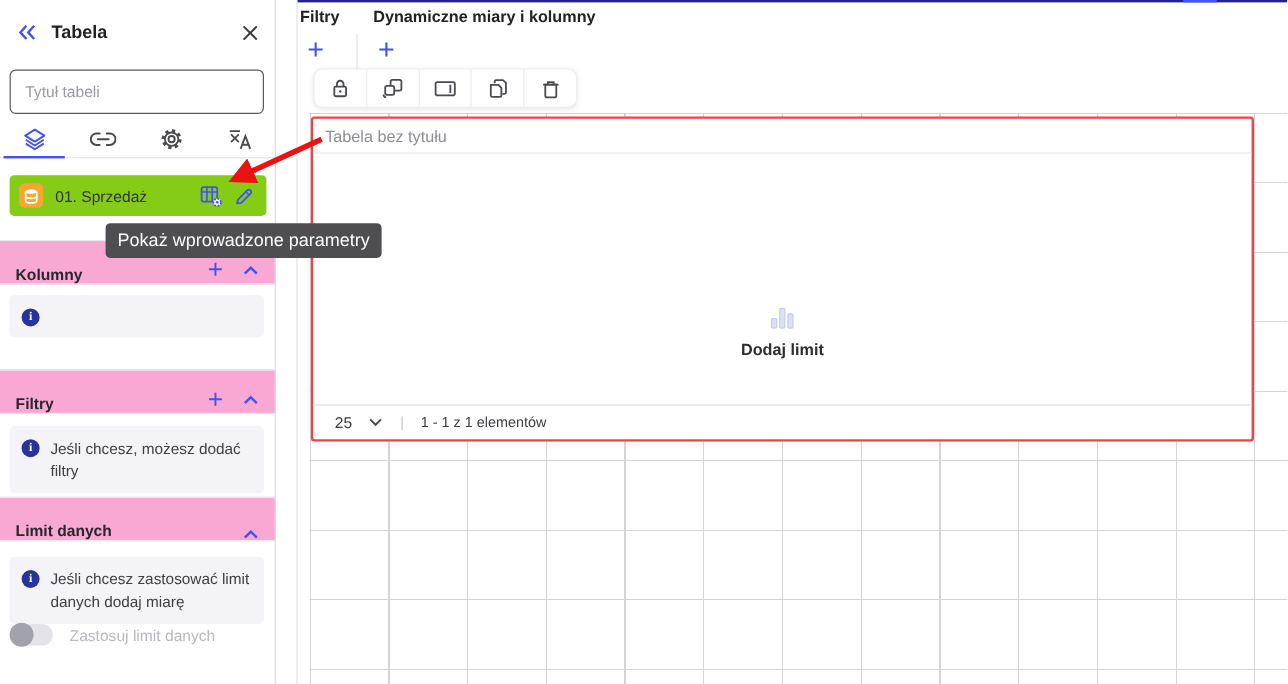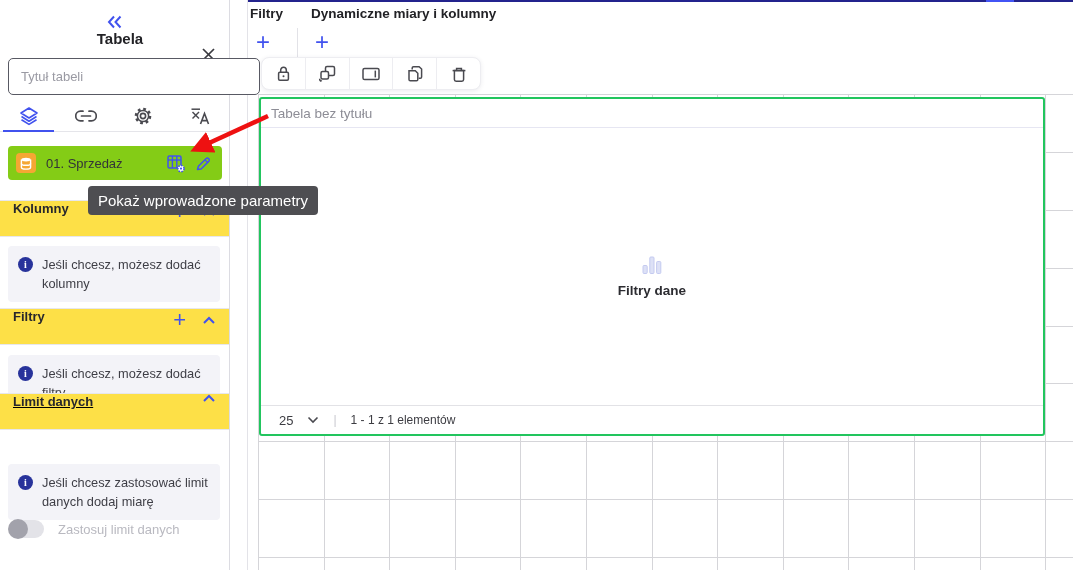--- a/index.html
+++ b/index.html
@@ -1,37 +1,37 @@
 <!DOCTYPE html>
 <html><head>
 <meta charset="utf-8">
 <style>
   * { margin:0; padding:0; box-sizing:border-box; }
   body { font-family:"Liberation Sans", sans-serif; background:#fff; }
   #app { position:relative; width:1073px; height:570px; background:#fff; overflow:hidden; }
 
   
   .sidebar { position:absolute; left:0; top:0; width:230px; height:570px; background:#fff; border-right:1px solid #dcdce2; z-index:5; }
-  .side-header { position:absolute; top:14px; left:13px; right:13px; height:26px; display:flex; align-items:center;flex-direction:column; }
+  .side-header { position:absolute; top:14px; left:13px; right:13px; height:26px; display:flex; align-items:center; }
   .side-title { font-size:15px; font-weight:700; color:#222226; margin-left:11px; }
   .icon-btn { display:inline-flex; align-items:center; justify-content:center; cursor:pointer; background:none; border:none; }
   .close-btn { margin-left:auto; }
-  .title-input { position:absolute; top:58px; left:8px; width:252px; height:37px; border:1px solid #585963; border-radius:5px; font-size:13px; color:#333; padding:0 12px; outline:none; font-family:"Liberation Sans", sans-serif; }
+  .title-input { position:absolute; top:58px; left:8px; width:212px; height:37px; border:1px solid #585963; border-radius:5px; font-size:13px; color:#333; padding:0 12px; outline:none; font-family:"Liberation Sans", sans-serif; }
   .title-input::placeholder { color:#9a9aa3; }
 
   .tabs { position:absolute; top:101px; left:0; width:229px; height:31px; display:flex; border-bottom:1px solid #e5e5ea; }
   .tab { flex:1; display:flex; align-items:center; justify-content:center; position:relative; cursor:pointer; }
   .tab.active::after { content:""; position:absolute; left:3px; right:3px; bottom:-1px; height:2px; background:#4152ee; }
 
   .dataset-row { position:absolute; top:146px; left:8px; width:214px; height:34px; background:#84cc16; border-radius:4px; display:flex; align-items:center; padding:0 10px 0 8px; }
   .ds-icon { width:20px; height:20px; border-radius:4px; background:#f5a733; display:flex; align-items:center; justify-content:center; flex-shrink:0; }
   .ds-label { font-size:13px; color:#333338; margin-left:10px; flex:1; }
   .ds-actions { display:flex; align-items:center; gap:9px; }
 
-  .section-header { position:absolute; left:0; width:229px; height:37px; border-top:1px solid #e7e7ec; border-bottom:1px solid #e7e7ec; display:flex; align-items:flex-start; padding:0 13px; background:#fde047; }
+  .section-header { position:absolute; left:0; width:229px; height:37px; border-top:1px solid #e7e7ec; border-bottom:1px solid #e7e7ec; display:flex; align-items:flex-end; padding:0 13px; background:#f9a8d4; }
   .section-title { font-size:13px; font-weight:700; color:#27272c; }
   .sec-actions { margin-left:auto; display:flex; align-items:center; gap:16px; }
   .plus-btn { color:#4152ee; font-size:22px; font-weight:400; line-height:1; cursor:pointer; background:none; border:none; font-family:"Liberation Sans", sans-serif; }
 
   .info-box { position:absolute; left:8px; width:212px; background:#f3f3f8; border-radius:4px; display:flex; gap:9px; padding:9px 8px 9px 10px; font-size:12.8px; color:#3e3e46; line-height:1.5; }
   .info-i { width:15px; height:15px; border-radius:50%; background:#28339b; color:#fff; font-size:10px; font-weight:700; display:flex; align-items:center; justify-content:center; flex-shrink:0; margin-top:2px; font-family:"Liberation Serif", serif; }
 
   .toggle-row { position:absolute; left:10px; top:520px; display:flex; align-items:center; }
   .toggle-track { width:34px; height:18px; border-radius:9px; background:#e3e3e8; position:relative; cursor:pointer; }
   .toggle-knob { position:absolute; left:-2px; top:-1px; width:20px; height:20px; border-radius:50%; background:#a2a2ab; }
@@ -47,21 +47,21 @@
       repeating-linear-gradient(to bottom, #d5d5d9 0, #d5d5d9 1px, transparent 1px, transparent 57.9px); }
 
   .hdr-label { position:absolute; top:6px; font-size:13.5px; font-weight:700; color:#222226; }
   .hdr-plus { position:absolute; top:30px; font-size:24px; }
   .hdr-divider { position:absolute; left:49px; top:28px; width:1px; height:34px; background:#e2e2e7; }
 
   .toolbar { position:absolute; left:13px; top:57px; width:220px; height:33px; background:#fff; border:1px solid #ededf1; border-radius:8px; display:flex; box-shadow:0 1px 4px rgba(60,60,90,0.10); z-index:3; }
   .tool-cell { flex:1; display:flex; align-items:center; justify-content:center; cursor:pointer; }
   .tool-cell + .tool-cell { border-left:1px solid #ededf1; }
 
-  .widget { position:absolute; left:11px; top:97px; width:786px; height:339px; background:#fff; border:2px solid #22c55e; border-radius:3px; z-index:2; }
+  .widget { position:absolute; left:11px; top:97px; width:786px; height:271px; background:#fff; border:2px solid #ef4444; border-radius:3px; z-index:2; }
   .widget-title-row { height:29px; border-bottom:1px solid #e6e6f2; display:flex; align-items:center; padding-left:10px; font-size:13.5px; color:#8d8d96; }
   .empty { position:absolute; left:0; right:0; top:156px; text-align:center; }
   .empty-label { font-size:13.5px; font-weight:700; color:#2c2c31; margin-top:5px; }
   .widget-footer { position:absolute; left:0; right:0; bottom:0; height:29px; border-top:1px solid #e2e2e6; display:flex; align-items:center; padding-left:18px; font-size:12px; color:#3c3c42; }
   .page-size { font-size:13px; color:#3c3c42; }
   .pg-chevron { margin-left:14px; display:flex; align-items:center; cursor:pointer; }
   .pg-sep { color:#c9c9cf; margin:0 14px; font-size:12px; }
 
   
   .tooltip { position:absolute; left:88px; top:186px; background:#4e4e52; color:#fff; font-size:15px; padding:6px 10px; border-radius:4px; white-space:nowrap; z-index:40; }
@@ -125,21 +125,21 @@
     <div class="widget">
       <div class="widget-title-row">
         <span>Tabela bez tytułu</span>
       </div>
       <div class="empty">
         <svg width="24" height="19" viewBox="0 0 24 19" style="display:inline-block">
           <rect x="3" y="10.5" width="4.2" height="8" rx="1" fill="#dde1f6" stroke="#c4caf0" stroke-width="1"></rect>
           <rect x="9.8" y="2" width="4.2" height="16.5" rx="1" fill="#dde1f6" stroke="#c4caf0" stroke-width="1"></rect>
           <rect x="16.6" y="6.5" width="4.2" height="12" rx="1" fill="#dde1f6" stroke="#c4caf0" stroke-width="1"></rect>
         </svg>
-        <div class="empty-label">Filtry dane</div>
+        <div class="empty-label">Dodaj limit</div>
       </div>
       <div class="widget-footer">
         <span class="page-size">25</span>
         <span class="pg-chevron">
           <svg width="12" height="8" viewBox="0 0 12 8">
               <polyline points="1.5,1.5 6,6 10.5,1.5" fill="none" stroke="#4a4a50" stroke-width="1.6"></polyline>
             </svg>
         </span>
         <span class="pg-sep">|</span>
         <span>1 - 1 z 1 elementów</span>
@@ -232,40 +232,39 @@
         <button class="plus-btn">+</button>
         <span class="icon-btn">
           <svg width="14" height="9" viewBox="0 0 14 9">
               <polyline points="2,7 7,2 12,7" fill="none" stroke="#4152ee" stroke-width="2"></polyline>
             </svg>
         </span>
       </span>
     </div>
     <div class="info-box" style="top:246px;">
       <span class="info-i">i</span>
-      <span>Jeśli chcesz, możesz dodać kolumny</span>
     </div>
 
     <div class="section-header" style="top:308px;">
       <span class="section-title">Filtry</span>
       <span class="sec-actions">
         <button class="plus-btn">+</button>
         <span class="icon-btn">
           <svg width="14" height="9" viewBox="0 0 14 9">
               <polyline points="2,7 7,2 12,7" fill="none" stroke="#4152ee" stroke-width="2"></polyline>
             </svg>
         </span>
       </span>
     </div>
     <div class="info-box" style="top:355px;">
       <span class="info-i">i</span>
       <span>Jeśli chcesz, możesz dodać filtry</span>
     </div>
 
-    <div class="section-header" style="top:393px;text-decoration:underline;">
+    <div class="section-header" style="top:414px;">
       <span class="section-title">Limit danych</span>
       <span class="sec-actions">
         <span class="icon-btn">
           <svg width="14" height="9" viewBox="0 0 14 9">
               <polyline points="2,7 7,2 12,7" fill="none" stroke="#4152ee" stroke-width="2"></polyline>
             </svg>
         </span>
       </span>
     </div>
     <div class="info-box" style="top:464px;">

